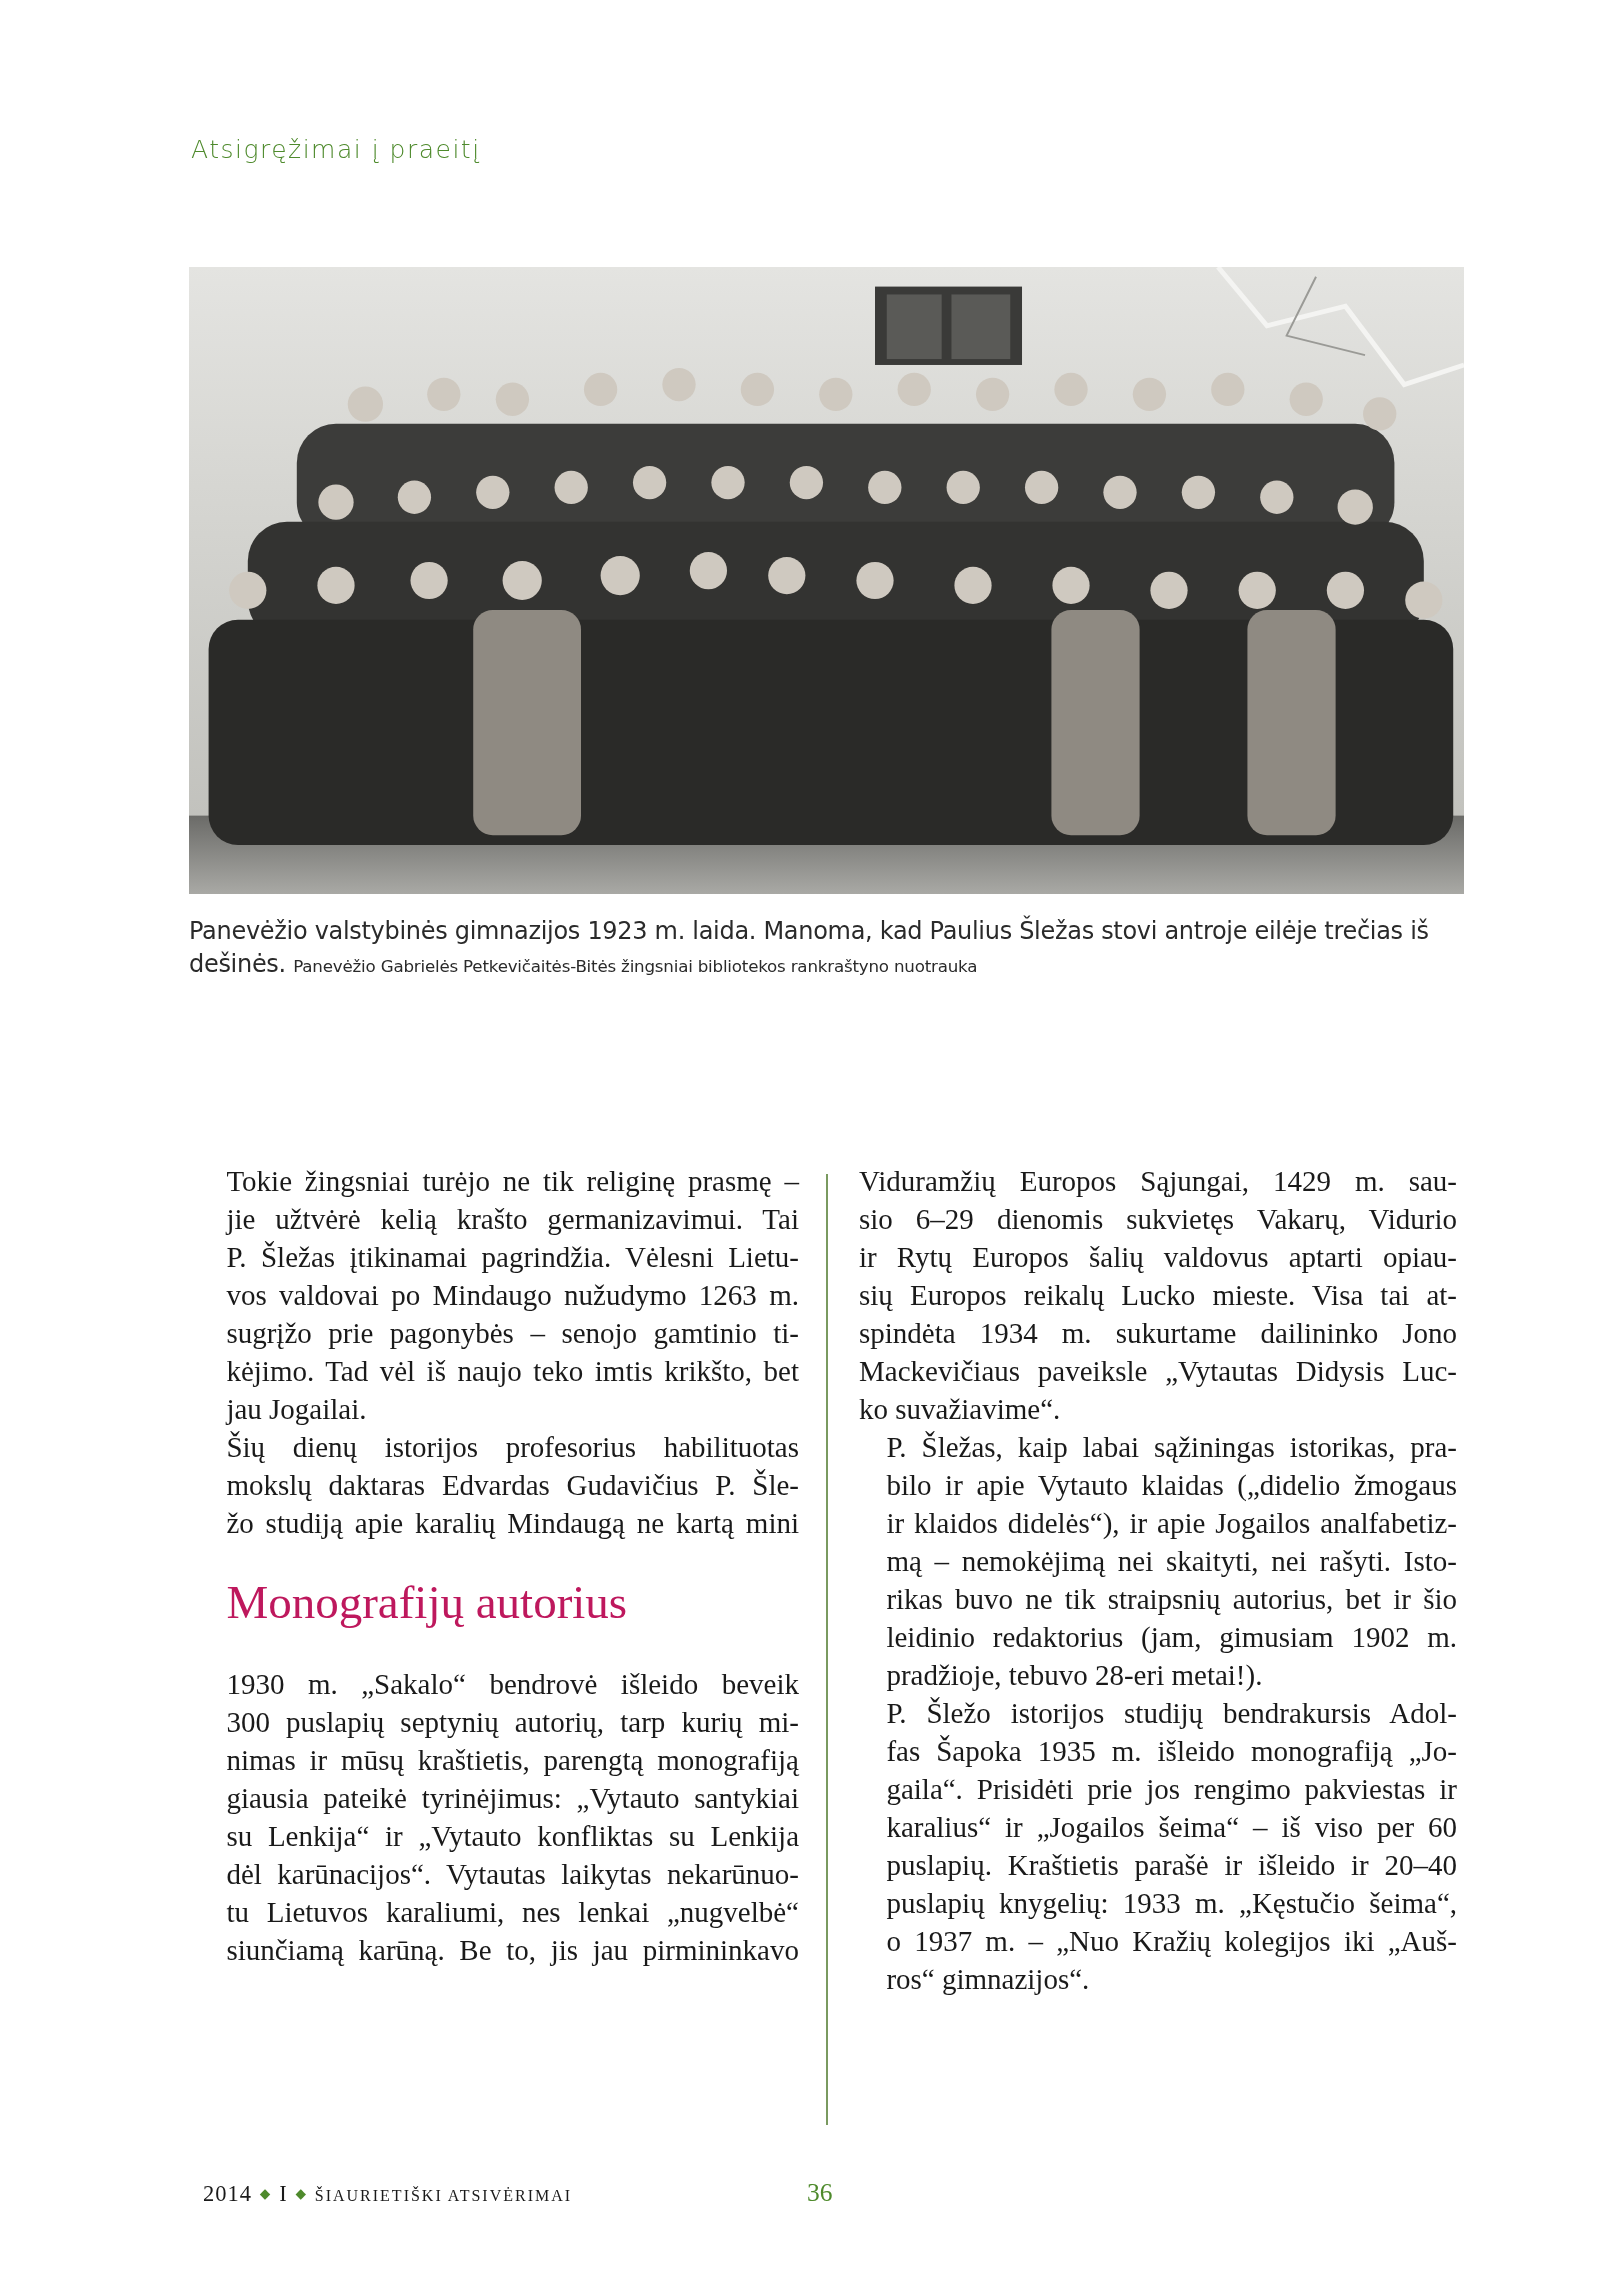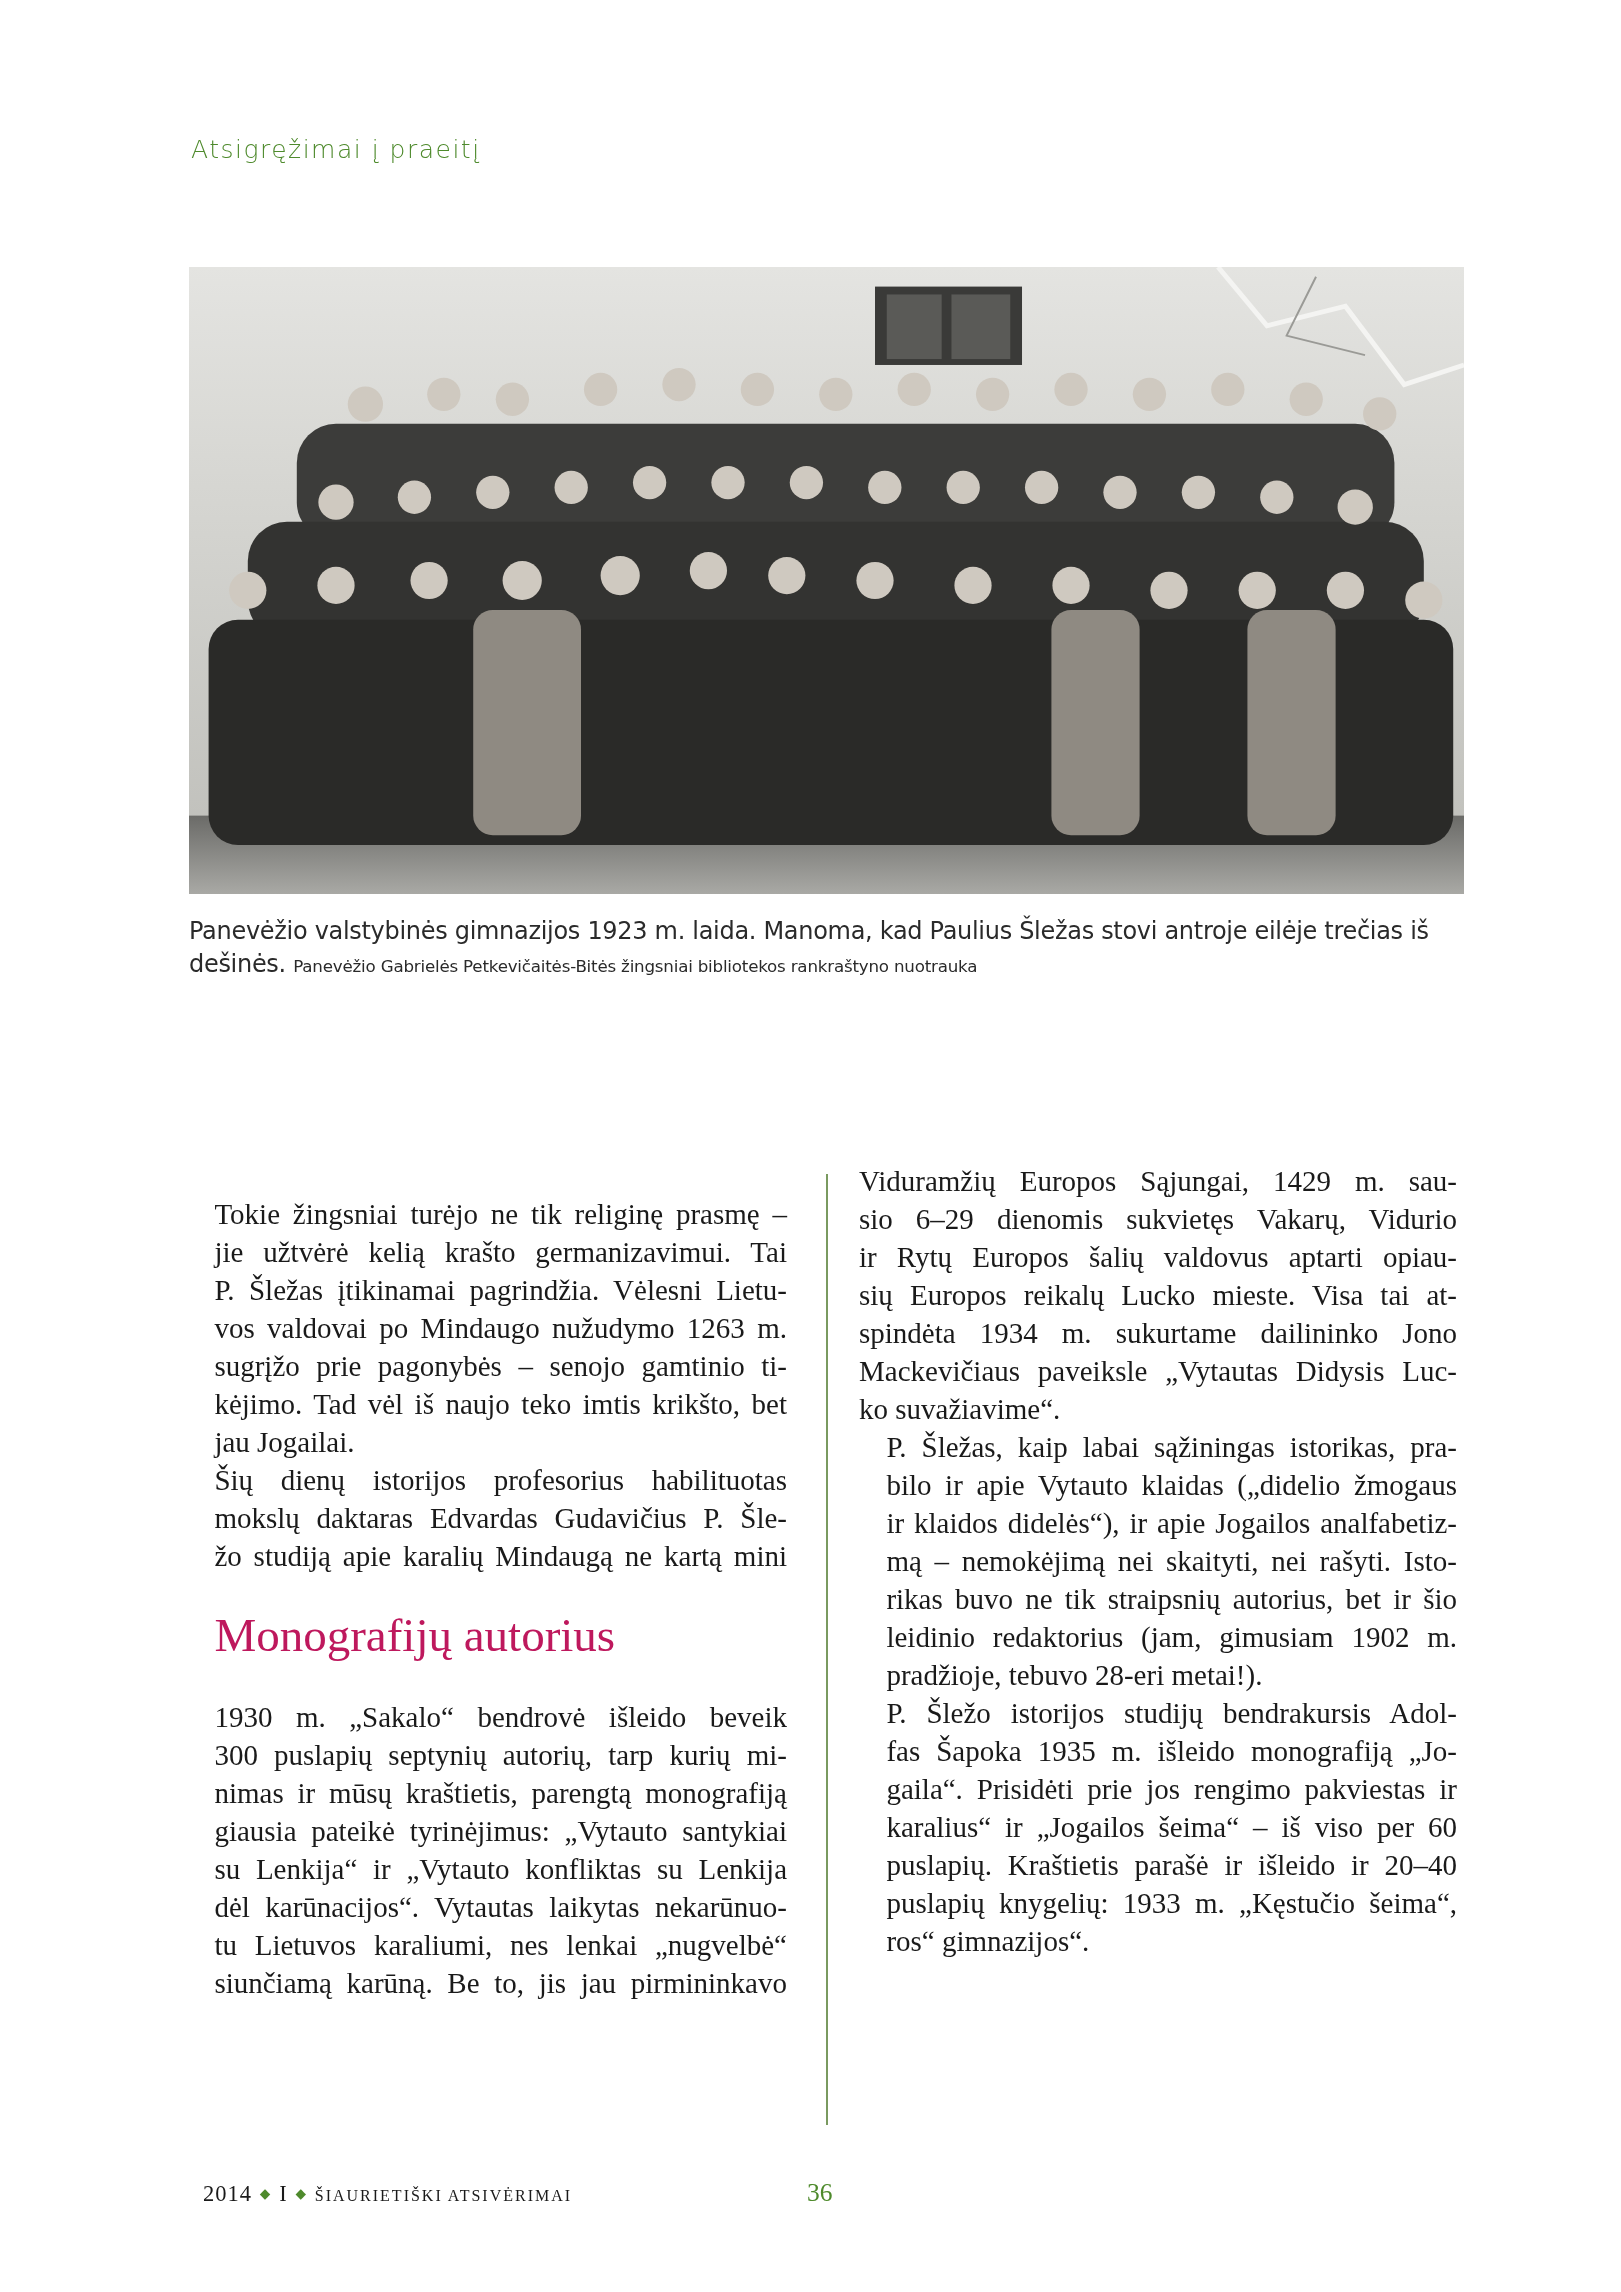--- a/index.html
+++ b/index.html
@@ -7,21 +7,21 @@
 
   .running-head { position: absolute; left: 191px; top: 135px; font-family: "DejaVu Sans", "Liberation Sans", sans-serif; font-size: 25px; letter-spacing: 1.5px; color: #4e8a2c; font-weight: 300; }
 
   .photo { position: absolute; left: 189px; top: 267px; width: 1275px; height: 627px; overflow: hidden; background: #d9d9d6; }
   .photo svg { width: 100%; height: 100%; display: block; }
 
   .caption { position: absolute; left: 189px; top: 915px; width: 1279px; font-family: "DejaVu Sans", "Liberation Sans", sans-serif; font-size: 24px; line-height: 33px; color: #2a2a2a; letter-spacing: -0.3px; }
   .caption .credit { font-size: 16.7px; letter-spacing: -0.2px; }
 
   .col { position: absolute; top: 1162px; font-size: 29px; line-height: 38px; text-align: justify; hyphens: manual; }
-  .col-left { left: 187px; width: 600px; margin-top: 33px; }
+  .col-left { left: 199px; width: 600px; }
   .col-right { left: 859px; width: 598px; }
   .col p { margin: 0; }
   .col p.indent { text-indent: 27.4px; }
   .col p.noindent { text-indent: 0; }
   .col p .line { display: block; text-align: justify; text-align-last: justify; }
   .col p .line.last { text-align-last: left; }
 
   .section-heading { margin: 37px 0 39px 27.4px; font-size: 47px; line-height: 47px; color: #be185d; font-weight: normal; }
 
   .divider { position: absolute; left: 826px; top: 1174px; width: 2px; height: 951px; background: #7a9a60; }
@@ -167,20 +167,21 @@
     <span class="line">leidinio redaktorius (jam, gimusiam 1902 m.</span>
     <span class="line last">pradžioje, tebuvo 28-eri metai!).</span>
   </p>
   <p class="indent">
     <span class="line">P. Šležo istorijos studijų bendrakursis Adol-</span>
     <span class="line">fas Šapoka 1935 m. išleido monografiją „Jo-</span>
     <span class="line">gaila“. Prisidėti prie jos rengimo pakviestas ir</span>
     <span class="line">karalius“ ir „Jogailos šeima“ – iš viso per 60</span>
     <span class="line">puslapių. Kraštietis parašė ir išleido ir 20–40</span>
     <span class="line">puslapių knygelių: 1933 m. „Kęstučio šeima“,</span>
+    <span class="line">o 1937 m. – „Nuo Kražių kolegijos iki „Auš-</span>
     <span class="line last">ros“ gimnazijos“.</span>
   </p>
 </div>
 
 <div class="footer">
   <span>2014</span>
   <span class="diamond">◆</span>
   <span>I</span>
   <span class="diamond">◆</span>
   <span class="title">ŠIAURIETIŠKI ATSIVĖRIMAI</span>

